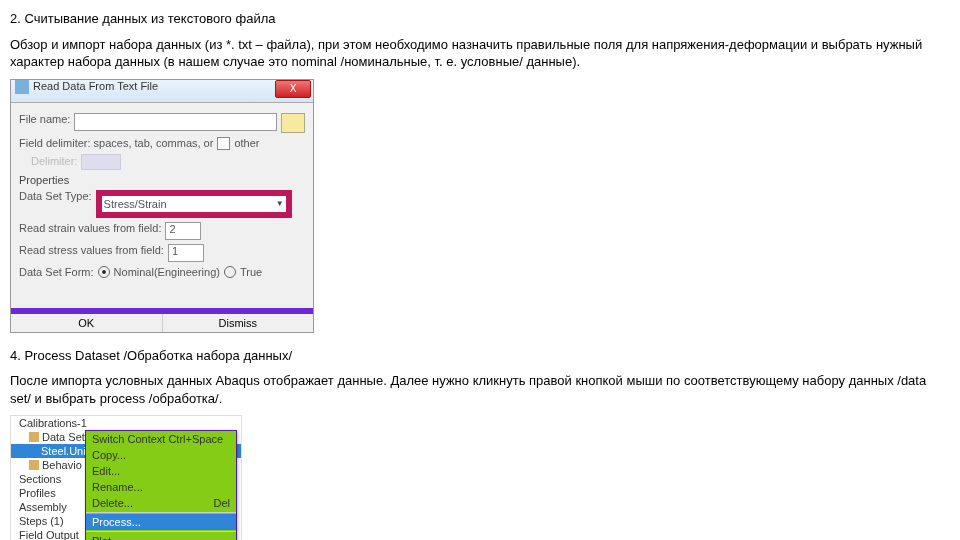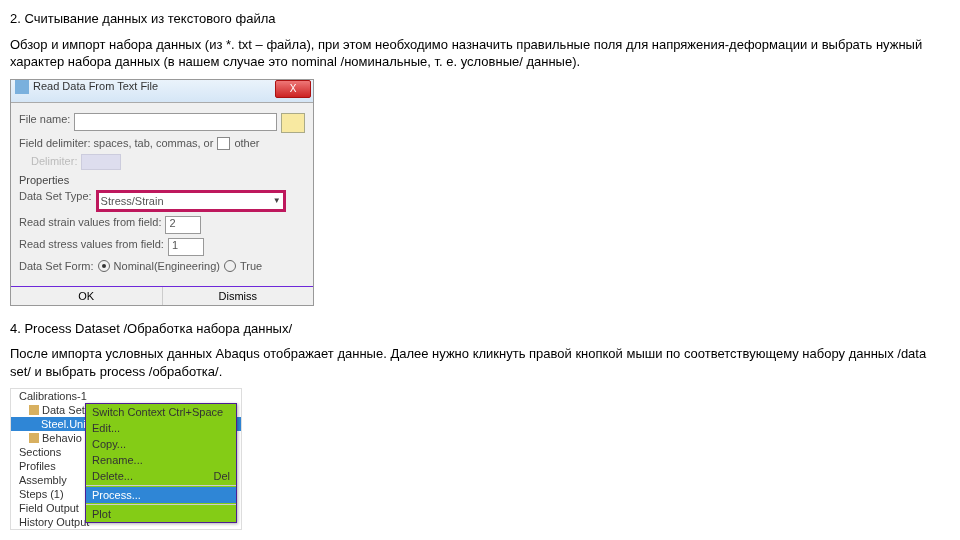--- a/index.html
+++ b/index.html
@@ -10,26 +10,26 @@
 .tb-title{flex:1;color:#333;font-size:11px}
 .tb-close{width:34px;height:16px;background:linear-gradient(#e77,#c22);color:#fff;text-align:center;font-size:10px;line-height:15px;border-radius:2px;border:1px solid #a11}
 .body1{padding:6px 8px 4px 8px;color:#555}
 .row{display:flex;margin:4px 0;gap:4px}
 .inp{border:1px solid #999;background:#fff;height:16px;flex:1}
 .browse{width:22px;height:18px;background:#f8e9a1;border:1px solid #aa8}
 .chk{width:11px;height:11px;border:1px solid #888;background:#fff}
 .delimrow{margin:4px 12px;color:#bbb}
 .delimbox{display:inline-block;width:38px;height:14px;background:#dde;border:1px solid #ccd;vertical-align:middle}
 .subhdr{margin:0 0 4px 0;color:#444}
-.sel{border:3px solid #be185d;background:#fff;height:16px;width:180px;display:flex;align-items:center;justify-content:space-between;padding:0 2px}
+.sel{border:6px solid #be185d;background:#fff;height:16px;width:180px;display:flex;align-items:center;justify-content:space-between;padding:0 2px}
 .arrow{font-size:8px;color:#444}
 .num{border:1px solid #999;background:#fff;height:16px;width:28px;padding:0 3px}
 .radio{width:10px;height:10px;border:1px solid #666;border-radius:50%;display:inline-flex;align-items:center;justify-content:center}
 .radio.on::after{content:"";width:4px;height:4px;background:#333;border-radius:50%}
-.btnrow{display:flex;border-top:1px solid #6d28d9;margin-top:6px}
+.btnrow{display:flex;border-top:6px solid #6d28d9;margin-top:22px}
 .btn{flex:1;text-align:center;padding:3px 0;font-size:11px}
 .btn:first-child{border-right:1px solid #ccc}
 
 .tree{width:230px;border:1px solid #ddd;background:#fff;font-size:11px;color:#333;margin-top:6px;position:relative}
 .tree-row{padding:1px 4px 1px 8px;display:flex;align-items:center;gap:3px;white-space:nowrap}
 .tree-ico{width:10px;height:10px;background:#d8b060;display:inline-block}
 .hlrow{background:#2f86d6;color:#fff}
 .menu{position:absolute;left:74px;top:14px;width:150px;background:#84cc16;border:1px solid #4c1d95;font-size:11px;box-shadow:1px 1px 3px rgba(0,0,0,0.3)}
 .menu-item{padding:2px 6px;display:flex;justify-content:space-between;white-space:nowrap}
 .menu-item.hl{background:#2f86d6;color:#fff}
@@ -127,24 +127,24 @@
     </div>
   <div class="tree-row">
       <span>History Output</span>
     </div>
 
   <div class="menu">
     <div class="menu-item">
         <span>Switch Context  Ctrl+Space</span>
       </div>
     <div class="menu-item">
-        <span>Edit...</span>
+        <span>Copy...</span>
       </div>
     <div class="menu-item">
-        <span>Copy...</span>
+        <span>Edit...</span>
       </div>
     <div class="menu-item">
         <span>Rename...</span>
       </div>
     <div class="menu-item">
         <span>Delete...</span>
         <span>Del</span>
       </div>
     <div class="menu-sep"></div>
     <div class="menu-item hl">

